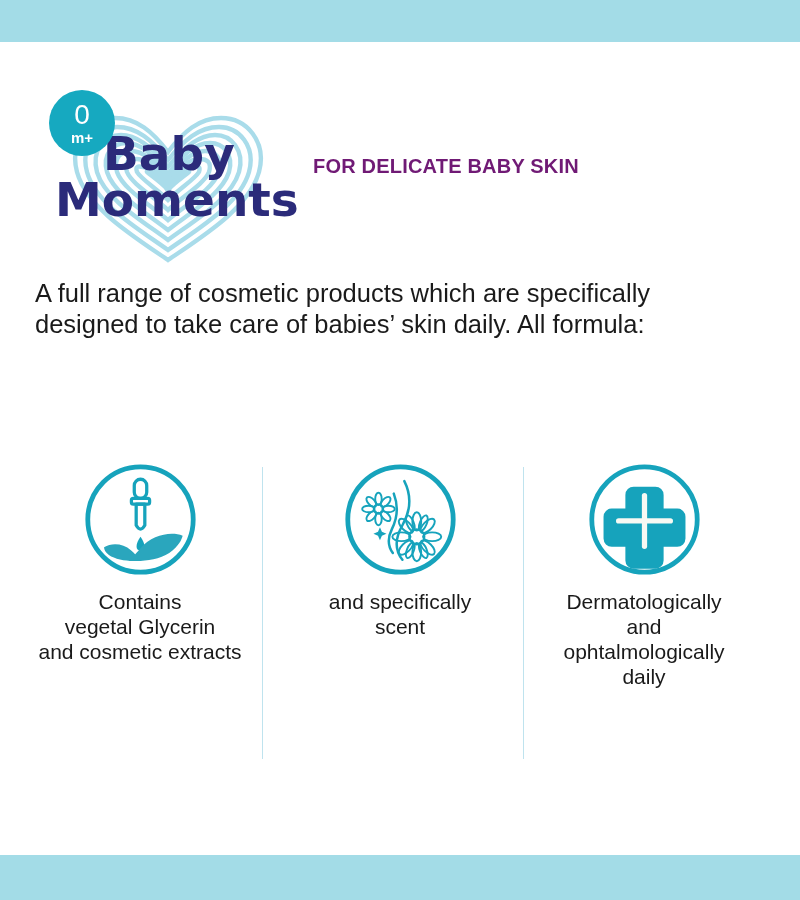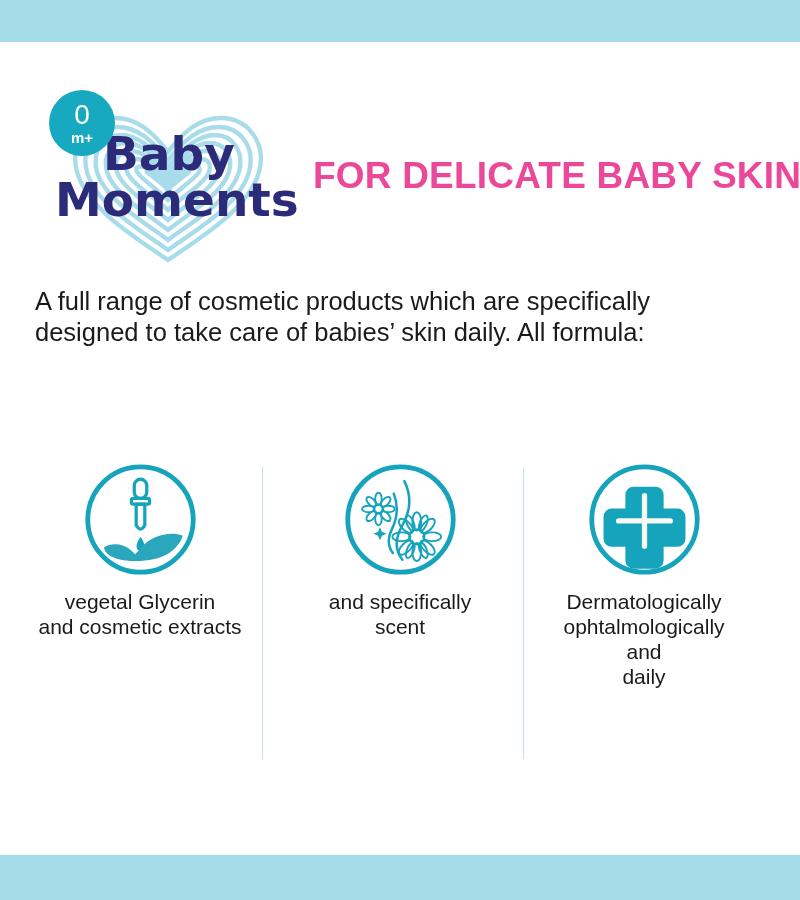--- a/index.html
+++ b/index.html
@@ -79,31 +79,31 @@
   .wordmark {
     position: absolute;
     left: 0; top: 28px;
     width: 270px; height: 130px;
     z-index: 2;
   }
 
   .headline {
     position: absolute;
     left: 313px; top: 80px;
-    font-size: 37px;
+    font-size: 20px;
     font-weight: 700;
-    color: #ec4899;
+    color: #701a75;
     letter-spacing: 0.2px;
     white-space: nowrap;
   }
 
   
   .intro {
     position: absolute;
-    left: 35px; top: 286px;
+    left: 35px; top: 278px;
     width: 720px;
     font-size: 25.5px;
     line-height: 31px;
     color: #1a1a1a;
     font-weight: 400;
   }
 
   
   .features {
     position: absolute;
@@ -196,20 +196,21 @@
         <g fill="none" stroke="#16a3bc" stroke-width="3.4" stroke-linecap="round" stroke-linejoin="round">
           <rect x="53.5" y="18" width="13" height="20" rx="6.5"></rect>
           <rect x="50.5" y="38" width="19" height="6" rx="2"></rect>
           <path d="M55.5 44 L55.5 66 Q60 74 64.5 66 L64.5 44 Z"></path>
         </g>
         <path d="M60 78 C 54.5 85.5, 54.5 92.5, 60 92.5 C 65.5 92.5, 65.5 85.5, 60 78 Z" fill="#16a3bc"></path>
         <path d="M104 77 C 92 72, 72 76, 60 90 C 54 97, 50 101, 48 103 C 60 104, 78 103, 90 95 C 100 88, 103 81, 104 77 Z" fill="#2aa6bd"></path>
         <path d="M22 89 C 30 84, 42 85, 50 92 C 55 96, 57 100, 58 103 C 48 104, 34 102, 27 97 C 23 94, 22 91, 22 89 Z" fill="#2aa6bd"></path>
       </svg>
       <div class="feature-caption">
+        <span>Contains</span>
         <span>vegetal Glycerin</span>
         <span>and cosmetic extracts</span>
       </div>
     </div>
 
     <div class="feature feature-2">
       <svg class="icon-circle" viewBox="0 0 120 120">
         <circle cx="60" cy="60" r="55" fill="none" stroke="#16a3bc" stroke-width="5"></circle>
         <g fill="none" stroke="#16a3bc" stroke-width="2.6" stroke-linecap="round">
           <path d="M64 20 C 72 36, 70 52, 62 66 C 54 80, 54 92, 62 102"></path>
@@ -260,21 +261,21 @@
       <svg class="icon-circle" viewBox="0 0 120 120">
         <circle cx="60" cy="60" r="55" fill="none" stroke="#16a3bc" stroke-width="5"></circle>
         <path d="M48 24 h24 a9 9 0 0 1 9 9 v15 h15 a9 9 0 0 1 9 9 v24 a9 9 0 0 1 -9 9 h-15 v15 a9 9 0 0 1 -9 9 h-24 a9 9 0 0 1 -9 -9 v-15 h-15 a9 9 0 0 1 -9 -9 v-24 a9 9 0 0 1 9 -9 h15 v-15 a9 9 0 0 1 9 -9 Z" fill="#16a3bc" transform="translate(3,3) scale(0.95)"></path>
         <g stroke="#f7f9f3" stroke-width="5.5" stroke-linecap="round">
           <line x1="60" y1="35" x2="60" y2="88"></line>
           <line x1="33" y1="61.5" x2="87" y2="61.5"></line>
         </g>
       </svg>
       <div class="feature-caption">
         <span>Dermatologically</span>
+        <span>and</span>
         <span>ophtalmologically</span>
-        <span>and</span>
         <span>daily</span>
       </div>
     </div>
   </div>
 
   <div class="band-bottom"></div>
 </div>
 
 </body></html>

